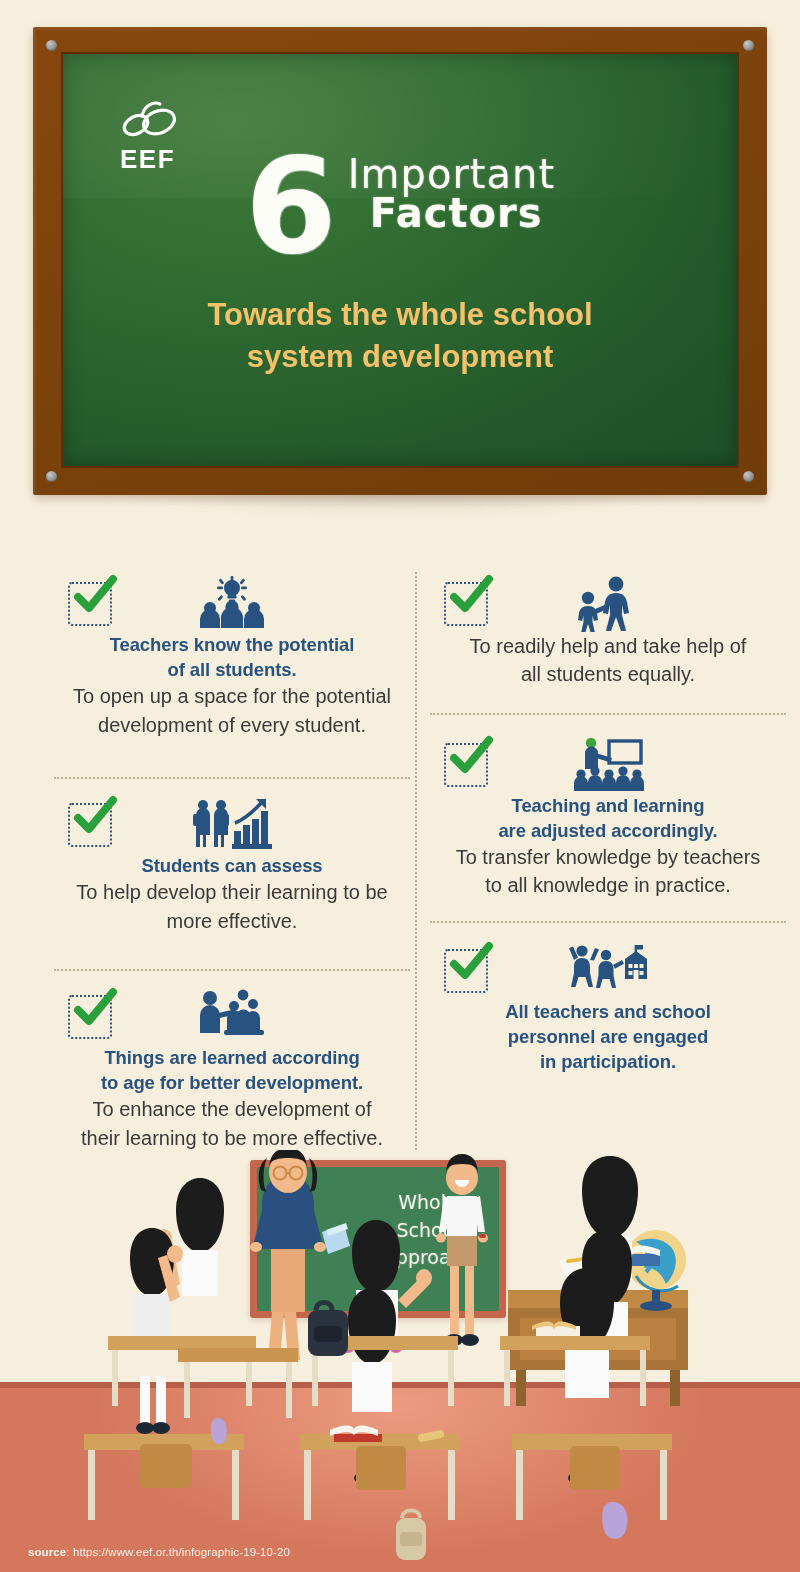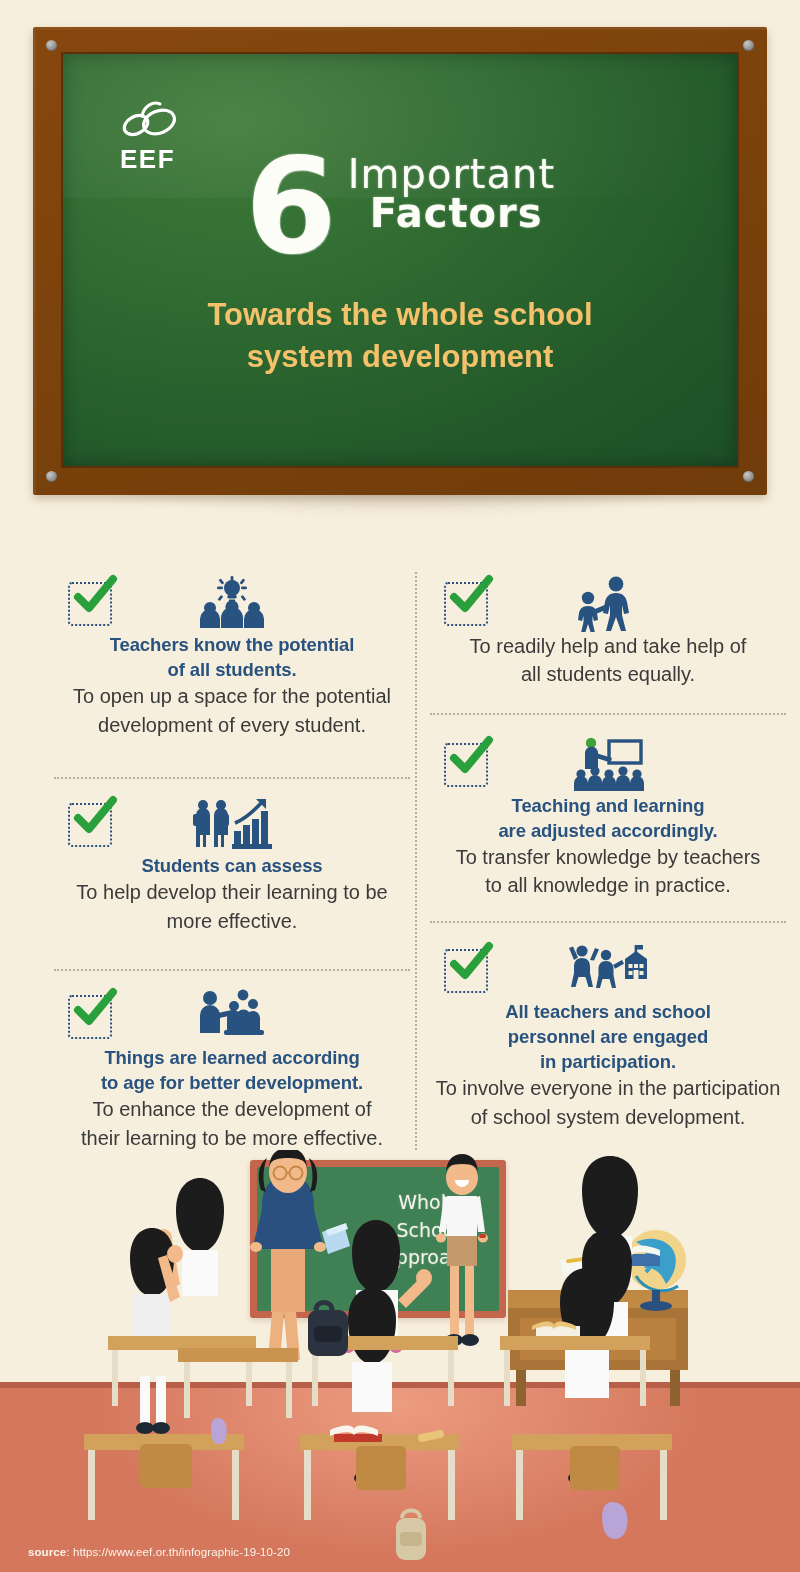--- a/index.html
+++ b/index.html
@@ -361,24 +361,20 @@
               <rect x="71.5" y="28" width="4" height="4" fill="#f7efdd"></rect>
               <rect x="65.5" y="27" width="5" height="9" fill="#f7efdd"></rect>
             </svg>
           </div>
         </div>
         <div class="factor-head">
           <div>All teachers and school</div>
           <div>personnel are engaged</div>
           <div>in participation.</div>
         </div>
-        <div class="factor-sub">
-          <div>To involve everyone in the participation</div>
-          <div>of school system development.</div>
-        </div>
       </div>
     </div>
   </div>
 
   <div class="scene">
     <div class="wall"></div>
     <div class="floor"></div>
     <div class="floor-glow"></div>
 
     <div class="sc-board">

